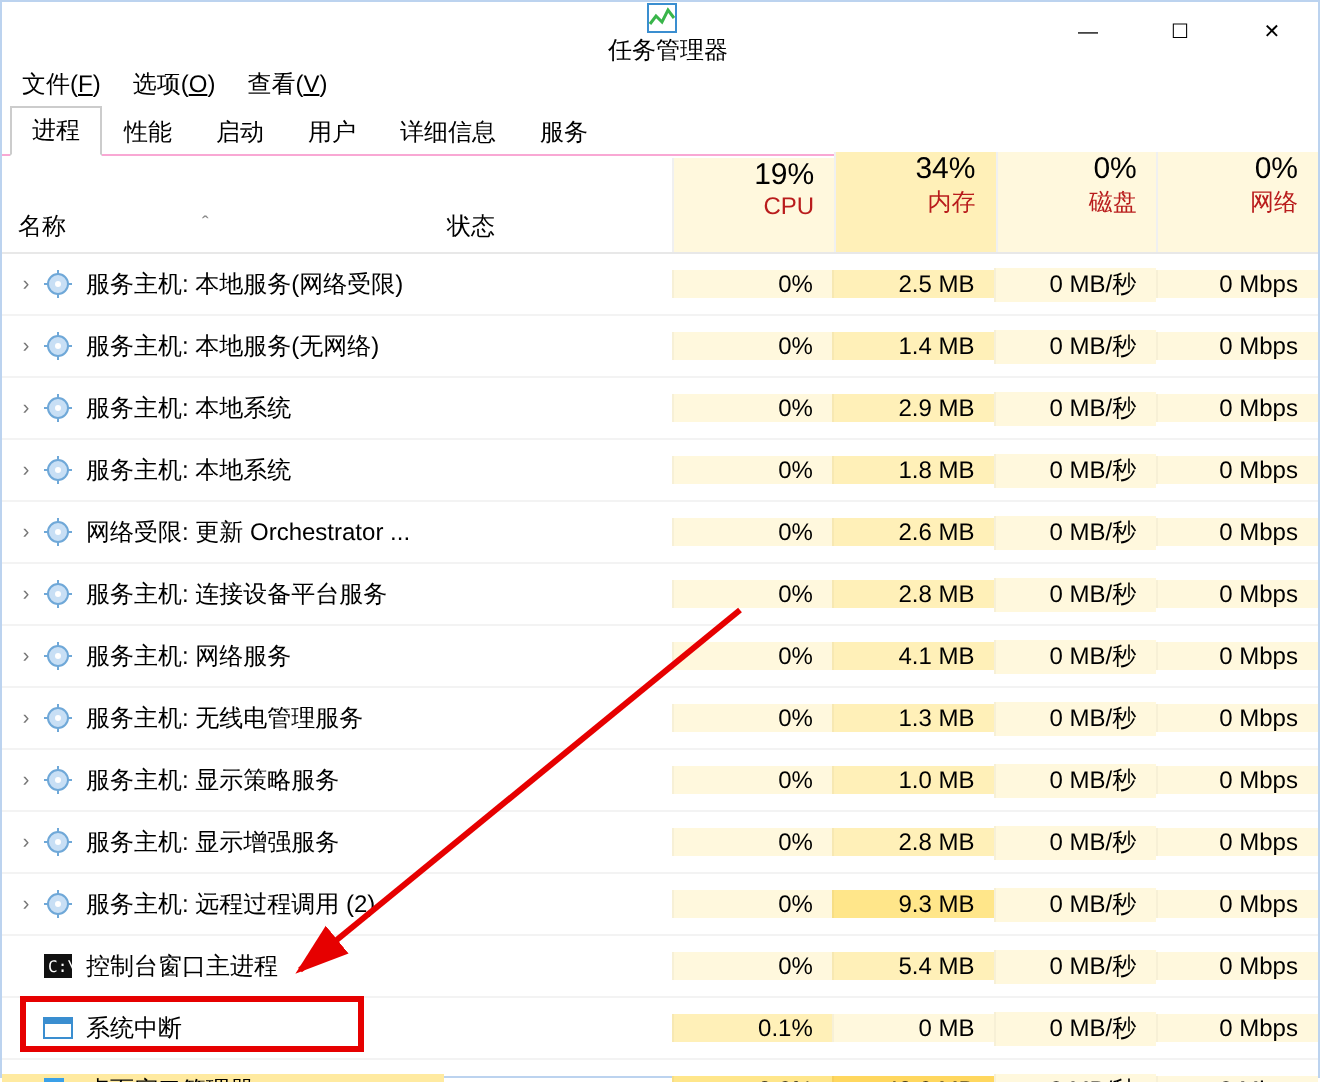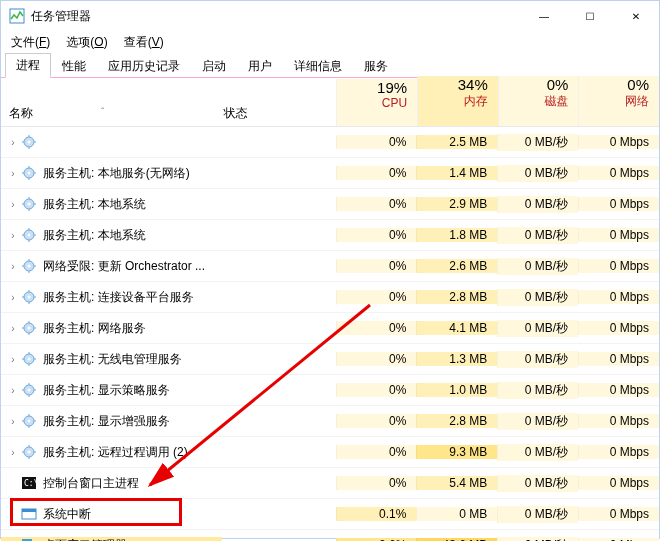--- a/index.html
+++ b/index.html
@@ -11,20 +11,21 @@
     width: 662px; height: 541px;
     overflow: hidden;
     position: relative;
   }
   .titlebar {
     height: 30px;
     display: flex;
     align-items: center;
     padding-left: 8px;
     position: relative;
+    flex-direction: column;
   }
   .titlebar .app-icon {
     width: 16px; height: 16px;
     display: inline-block;
     margin-right: 6px;
   }
   .titlebar .title { font-size: 12px; }
   .winbtns {
     position: absolute;
     right: 0; top: 0;
@@ -173,21 +174,20 @@
 
   <div class="menubar" id="menubar">
       <div class="menuitem">文件(<span class="underline">F</span>)</div>
       <div class="menuitem">选项(<span class="underline">O</span>)</div>
       <div class="menuitem">查看(<span class="underline">V</span>)</div>
     </div>
 
   <div class="tabs" id="tabbar">
       <div class="tab active">进程</div>
       <div class="tab">性能</div>
-      <div class="tab">应用历史记录</div>
       <div class="tab">启动</div>
       <div class="tab">用户</div>
       <div class="tab">详细信息</div>
       <div class="tab">服务</div>
     </div>
 
   <div class="listarea">
     <div class="header-row">
       <div class="col-name">
         <span>名称</span>
@@ -220,20 +220,21 @@
             <span class="proc-icon"><svg width="16" height="16" viewBox="0 0 16 16">
                 <circle cx="8" cy="8" r="5" fill="#c8dff5" stroke="#6fa8d8"></circle>
                 <circle cx="8" cy="8" r="1.5" fill="#fff"></circle>
                 <g stroke="#6fa8d8" stroke-width="1">
                   <line x1="8" y1="1" x2="8" y2="3"></line>
                   <line x1="8" y1="13" x2="8" y2="15"></line>
                   <line x1="1" y1="8" x2="3" y2="8"></line>
                   <line x1="13" y1="8" x2="15" y2="8"></line>
                 </g>
               </svg></span>
+            <span>服务主机: 本地服务(网络受限)</span>
           </div>
           <div class="cell-status"></div>
           <div class="cell-num hl-0">0%</div>
           <div class="cell-num hl-1">2.5 MB</div>
           <div class="cell-num hl-0">0 MB/秒</div>
           <div class="cell-num hl-0">0 Mbps</div>
         </div>
         <div class="row">
           <div class="cell-name">
             <span class="expander">›</span>

